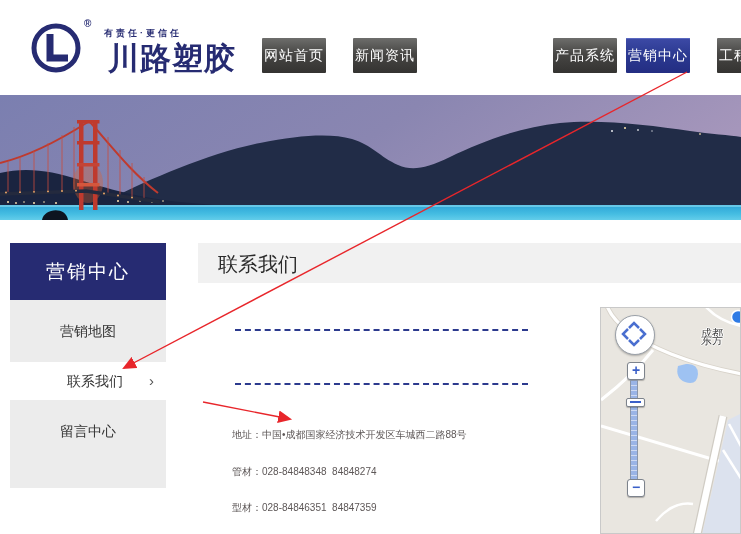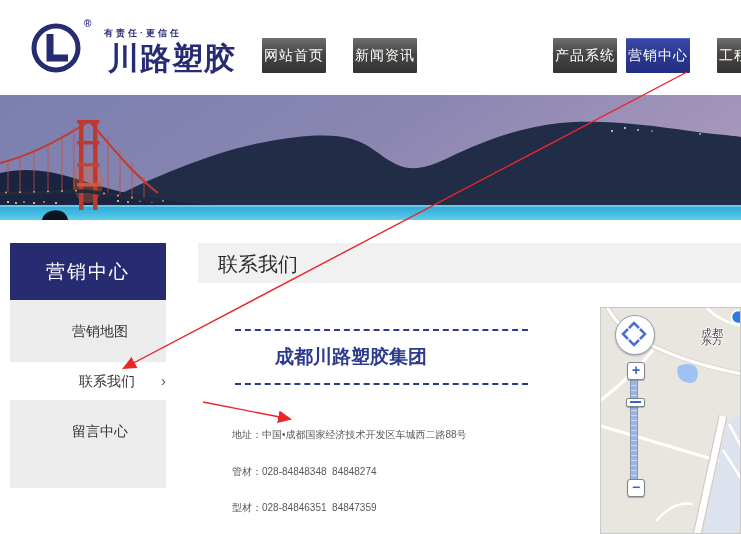--- a/index.html
+++ b/index.html
@@ -20,21 +20,21 @@
   .nav-btn.active{background:linear-gradient(#3d4aa6,#2c3a92 45%,#232d82);box-shadow:inset 0 1px 0 #5a68c0;}
 
   
   #banner{position:absolute;left:0;top:95px;width:741px;height:125px;}
 
   
   #side-title{position:absolute;left:10px;top:243px;width:156px;height:57px;background:#262b72;
     color:#fff;font-size:19px;letter-spacing:2px;text-align:center;line-height:57px;white-space:nowrap;}
   #side-menu{position:absolute;left:10px;top:300px;width:156px;height:188px;background:#ececec;}
   .side-item{position:absolute;left:0;width:156px;height:38px;line-height:38px;
-    padding-left:12px;text-align:center;font-size:14px;color:#333;cursor:pointer;white-space:nowrap;}
+    padding-left:0;text-align:center;font-size:14px;color:#333;cursor:pointer;white-space:nowrap;}
   .side-item.active{background:#fff;width:170px;}
   .side-item .chev{position:absolute;right:26px;top:0;color:#555;font-size:15px;}
 
   
   #title-bar{position:absolute;left:198px;top:243px;width:543px;height:40px;background:#f1f1f1;}
   #page-title{position:absolute;left:20px;top:8px;font-size:20px;color:#2b2b2b;white-space:nowrap;}
   .dash{position:absolute;left:235px;width:293px;border-top:2px dashed #2c3a8e;}
   #dash1{top:329px;} #dash2{top:383px;}
   #company-title{position:absolute;left:275px;top:344px;font-size:19px;font-weight:bold;color:#2c3a8e;white-space:nowrap;}
   .contact-line{position:absolute;left:232px;font-size:10px;color:#5d5757;white-space:pre-wrap;}
@@ -177,21 +177,20 @@
       <span class="chev">›</span>
     </div>
     <div class="side-item" style="top:112px">留言中心</div>
   </div>
 
   <div id="title-bar">
     <div id="page-title">联系我们</div>
   </div>
 
   <div class="dash" id="dash1"></div>
-  <div id="company-title">成都川路塑胶集团</div>
   <div class="dash" id="dash2"></div>
 
   <div class="contact-line" id="cl0">地址：中国•成都国家经济技术开发区车城西二路88号</div>
   <div class="contact-line" id="cl1">管材：028-84848348  84848274</div>
   <div class="contact-line" id="cl2">型材：028-84846351  84847359</div>
 
   <div id="map">
     <svg width="139" height="225" viewBox="0 0 139 225">
       <rect x="0" y="0" width="139" height="225" fill="#e9e6e0"></rect>
 

